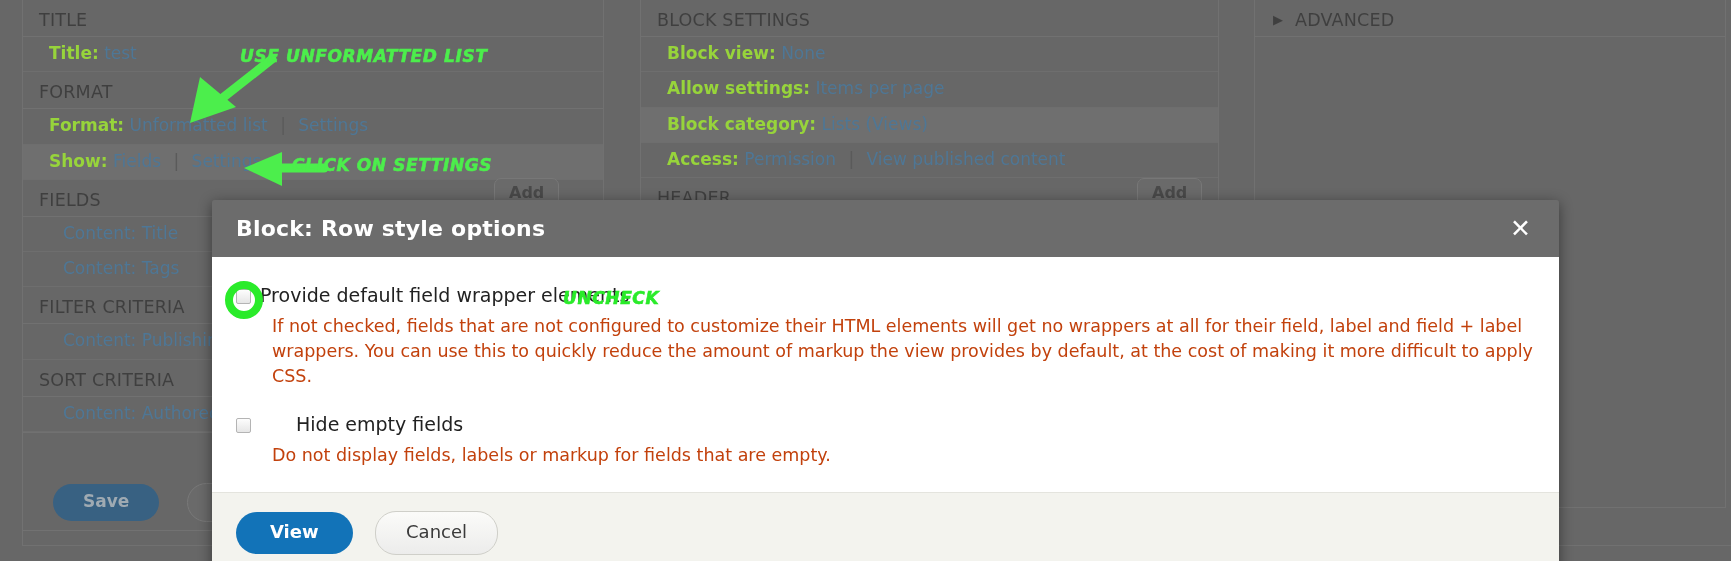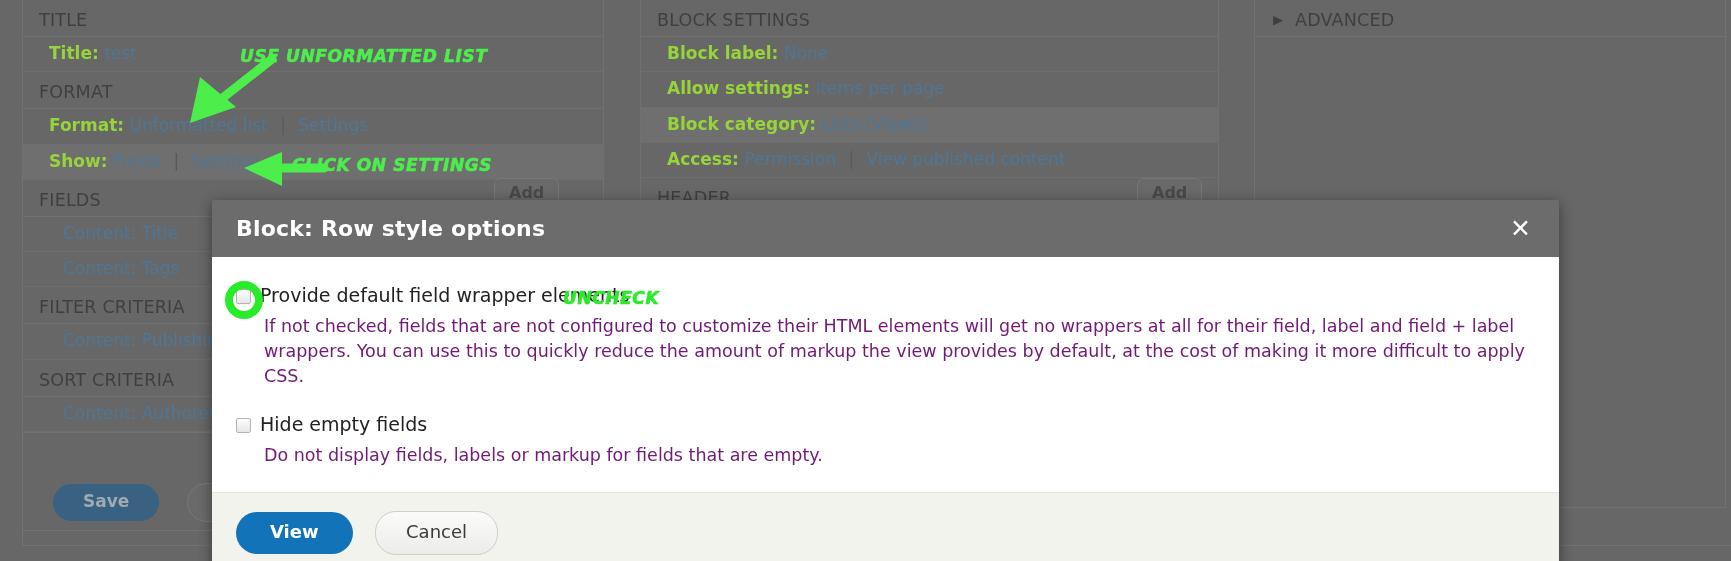--- a/index.html
+++ b/index.html
@@ -144,24 +144,24 @@
     width:15px;height:15px;
     border:1px solid #b4b4b4;
     border-radius:2px;
     background:linear-gradient(#fdfdfd,#e6e6e6);
     margin:4px 9px 0 0;
     flex:none;
     box-sizing:border-box;
   }
   .cb-label{font-size:19px;color:#222;line-height:1.15;text-align:center;}
   .desc{
-    color:#701a75;font-size:17.5px;line-height:1.42;
-    margin:7px 0 0 28px;max-width:1360px;
-  }
-  .block2{margin-top:26px;}
+    color:#c2410c;font-size:17.5px;line-height:1.42;
+    margin:7px 0 0 36px;max-width:1360px;
+  }
+  .block2{margin-top:26px;gap:36px;}
   #modal-footer{
     background:#f3f3ee;
     border-top:1px solid #e4e4de;
     padding:18px 24px 20px;
   }
   .btn-apply{
     background:#1273b8;color:#fff;border:none;
     border-radius:21px;padding:11px 34px 13px;
     font-size:18px;font-weight:bold;line-height:1;cursor:pointer;
     font-family:"DejaVu Sans","Liberation Sans",sans-serif;
@@ -214,21 +214,21 @@
         <div class="row link-only">Content: Publishing sta</div>
 
         <div class="sec-head">SORT CRITERIA</div>
         <div class="row link-only">Content: Authored on (</div>
       </div>
 
       <div class="col col-mid">
         <div class="sec-head">BLOCK SETTINGS</div>
 
         <div class="row">
-          <b>Block label:</b>
+          <b>Block view:</b>
           <span class="lnk">None</span>
         </div>
         <div class="row">
           <b>Allow settings:</b>
           <span class="lnk">Items per page</span>
         </div>
         <div class="row hl">
           <b>Block category:</b>
           <span class="lnk">Lists (Views)</span>
         </div>

